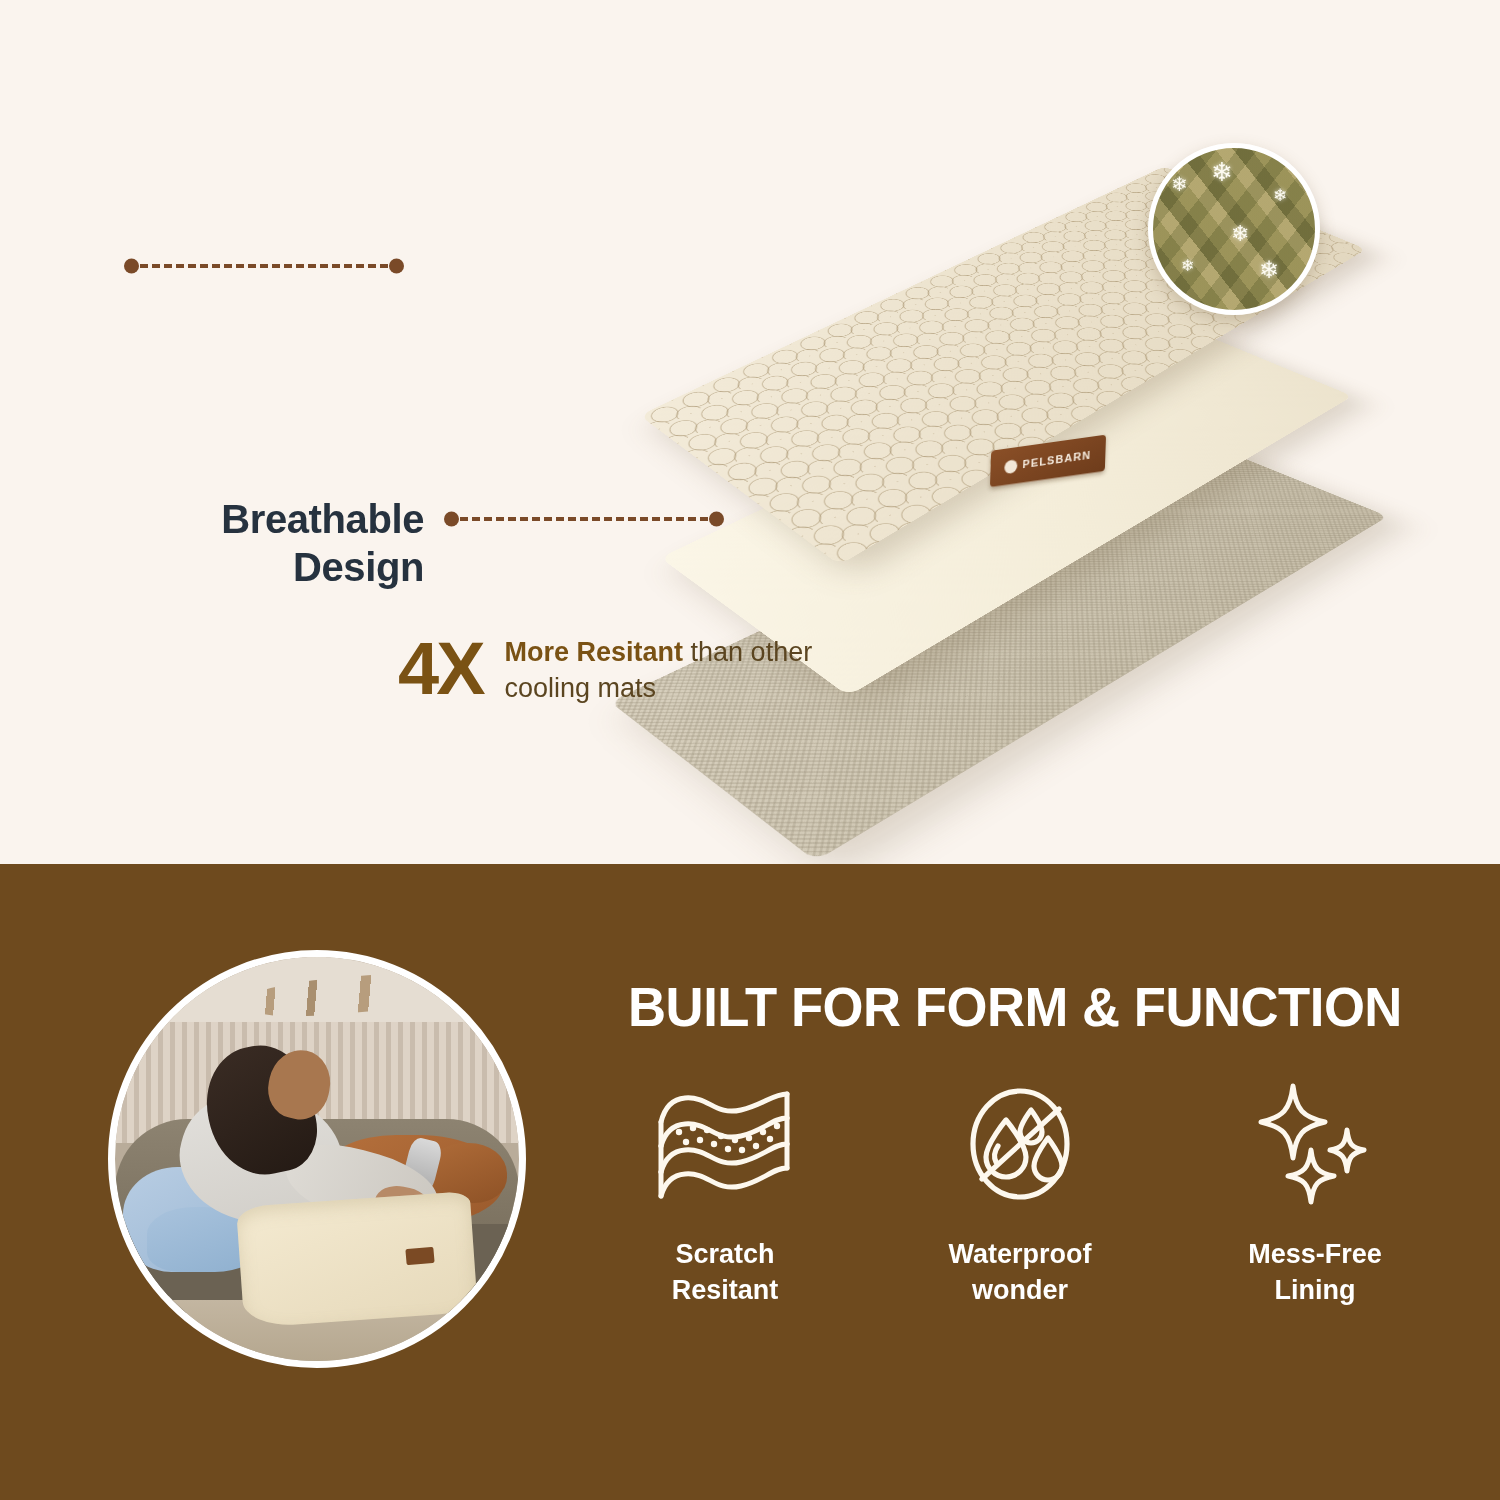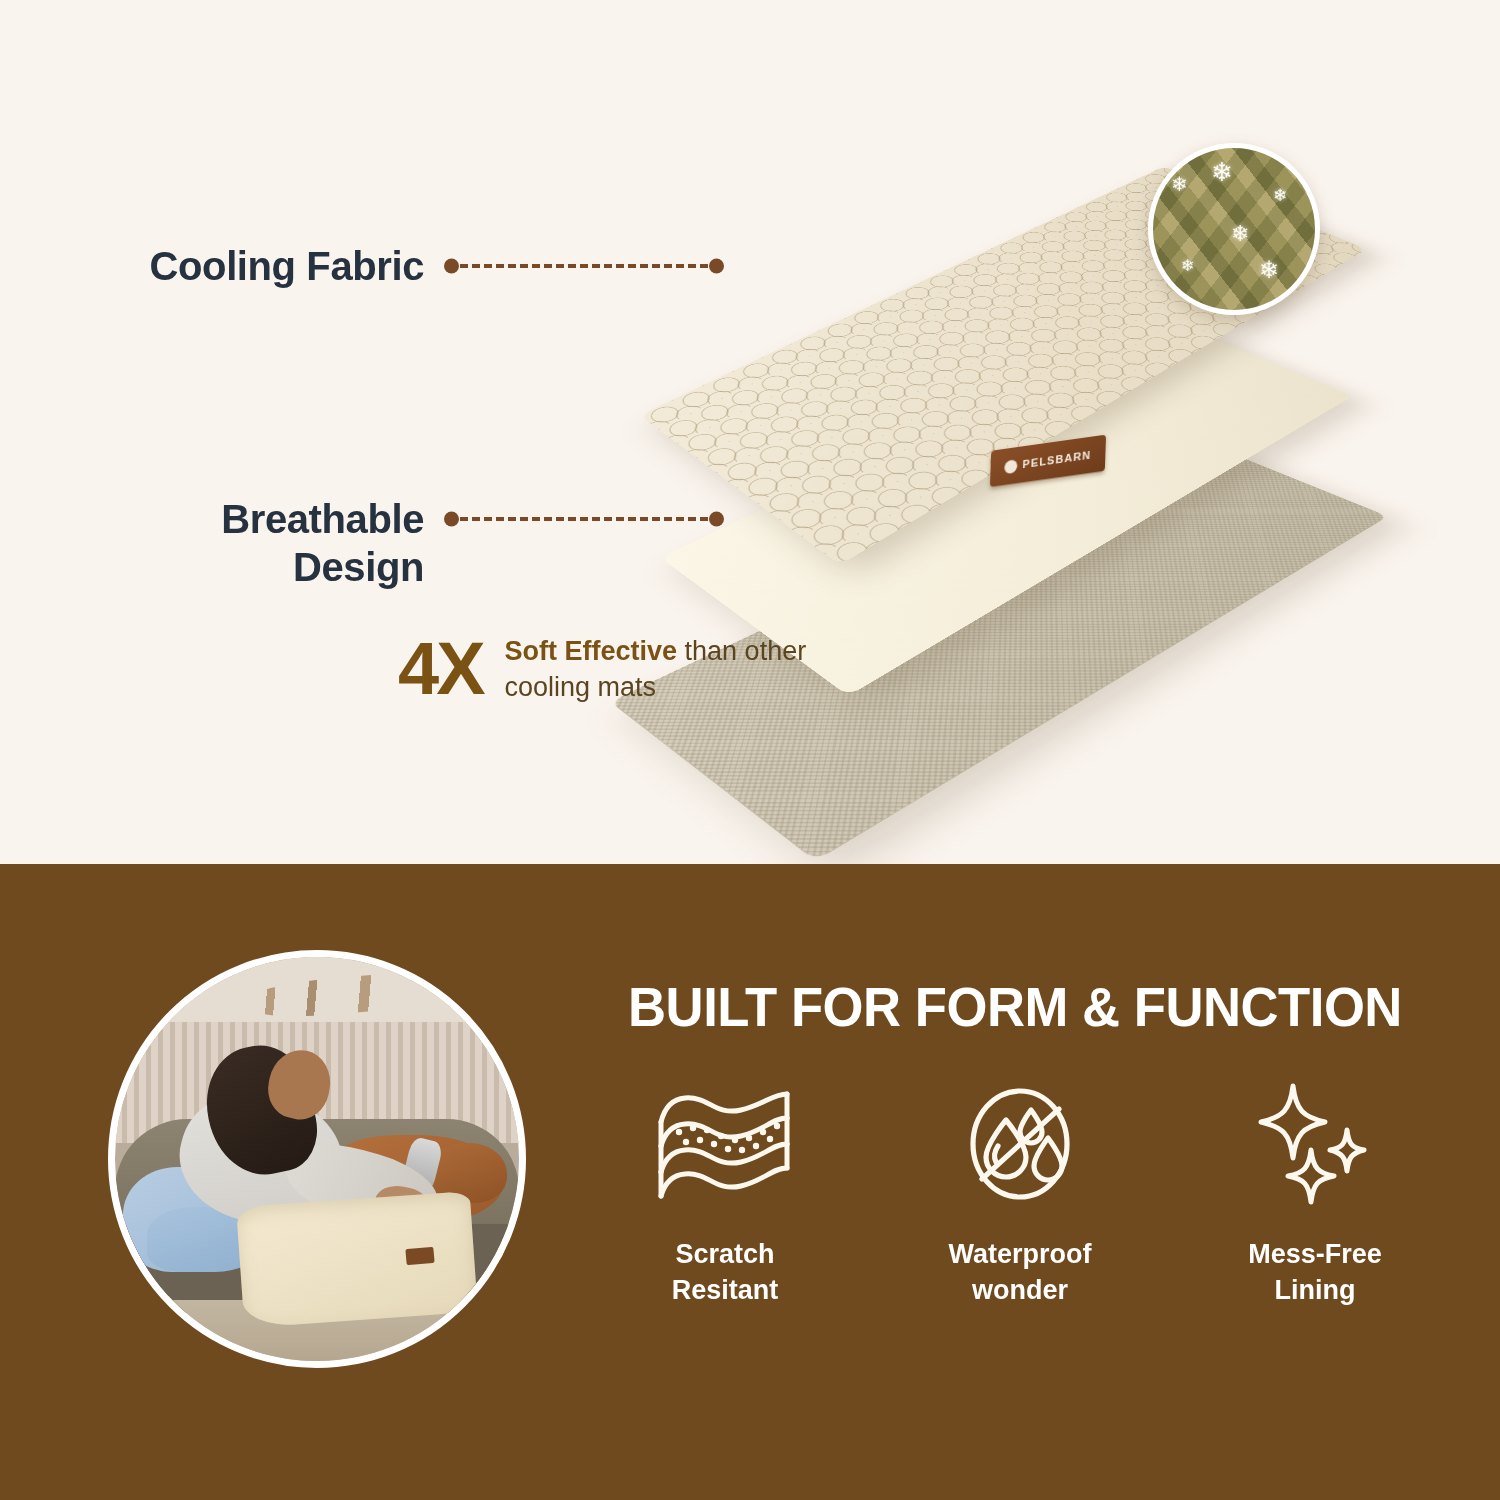--- a/index.html
+++ b/index.html
@@ -47,21 +47,21 @@
   #row-soft .spec-label{ width:320px; }
   #row-soft .leader{ width:272px; margin-left:24px; }
 
   #row-breathe{ left:104px; top:495px; }
   #row-breathe .spec-label{ width:320px; }
   #row-breathe .leader{ width:272px; margin-left:24px; }
 
   
   #callout{
     position:absolute; left:398px; top:632px;
-    display:flex; align-items:center; gap:22px;
+    display:flex; align-items:flex-end; gap:22px;
   }
   #callout .big{
     font-size:74px; font-weight:bold; color:#7a5214;
     letter-spacing:-3px; line-height:74px;
   }
   #callout .txt{
     font-size:27px; color:#5b4520; line-height:36px; max-width:330px;
   }
   #callout .txt b{ color:#7a5214; font-weight:bold; }
 
@@ -248,42 +248,41 @@
   <div id="fabric-zoom">
     <span class="flake" style="left:18px;  top:26px;">❄</span>
     <span class="flake" style="left:58px;  top:14px;  font-size:26px;">❄</span>
     <span class="flake" style="left:120px; top:38px;  font-size:17px;">❄</span>
     <span class="flake" style="left:78px;  top:76px;  font-size:22px;">❄</span>
     <span class="flake" style="left:28px;  top:108px; font-size:16px;">❄</span>
     <span class="flake" style="left:106px; top:112px; font-size:24px;">❄</span>
   </div>
 
   <div class="spec-row" id="row-cooling">
-    <div class="spec-label">Cooling Fabric</div>
     <div class="leader">
       <span class="dot start"></span>
       <span class="dash"></span>
       <span class="dot end"></span>
     </div>
   </div>
 
 
   <div class="spec-row" id="row-breathe">
     <div class="spec-label">Breathable
 Design</div>
     <div class="leader">
       <span class="dot start"></span>
       <span class="dash"></span>
       <span class="dot end"></span>
     </div>
   </div>
 
   <div id="callout">
     <div class="big">4X</div>
-    <div class="txt"><b>Soft Effective</b><span> than other cooling mats</span></div>
+    <div class="txt"><b>More Resitant</b><span> than other cooling mats</span></div>
   </div>
 </div>
 
 <div id="bottom-panel">
 
   <div id="lifestyle-photo">
     <div class="ph" id="ph-wall"></div>
     <div class="ph" id="ph-wall-top"></div>
     <div class="ph" id="ph-branch"></div>
     <div class="ph" id="ph-sofa"></div>

